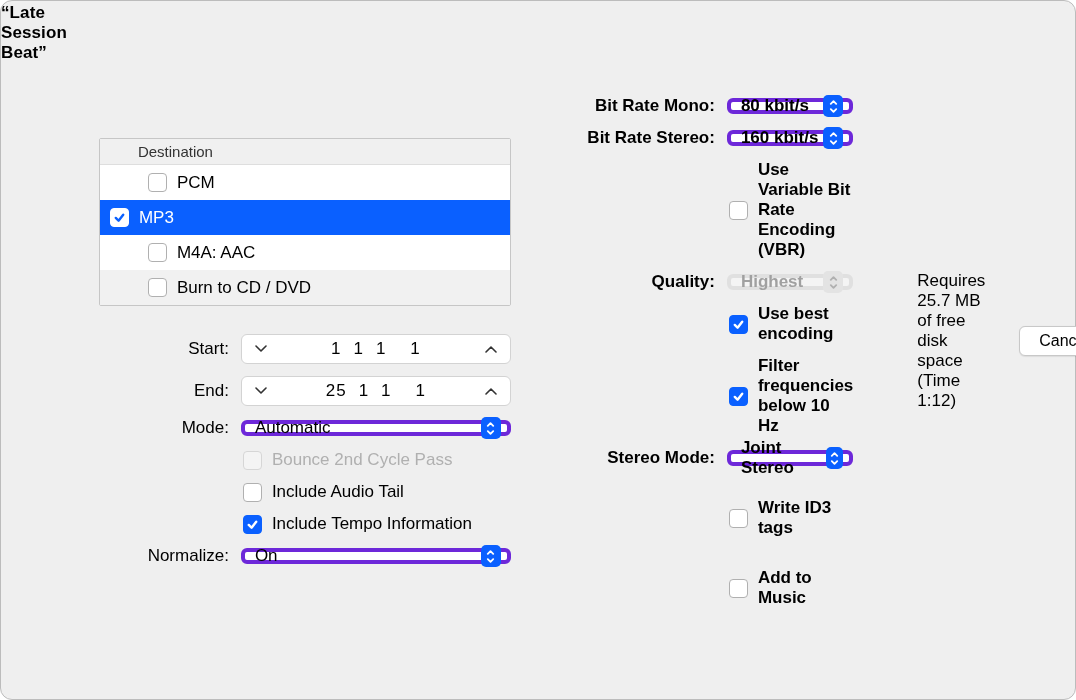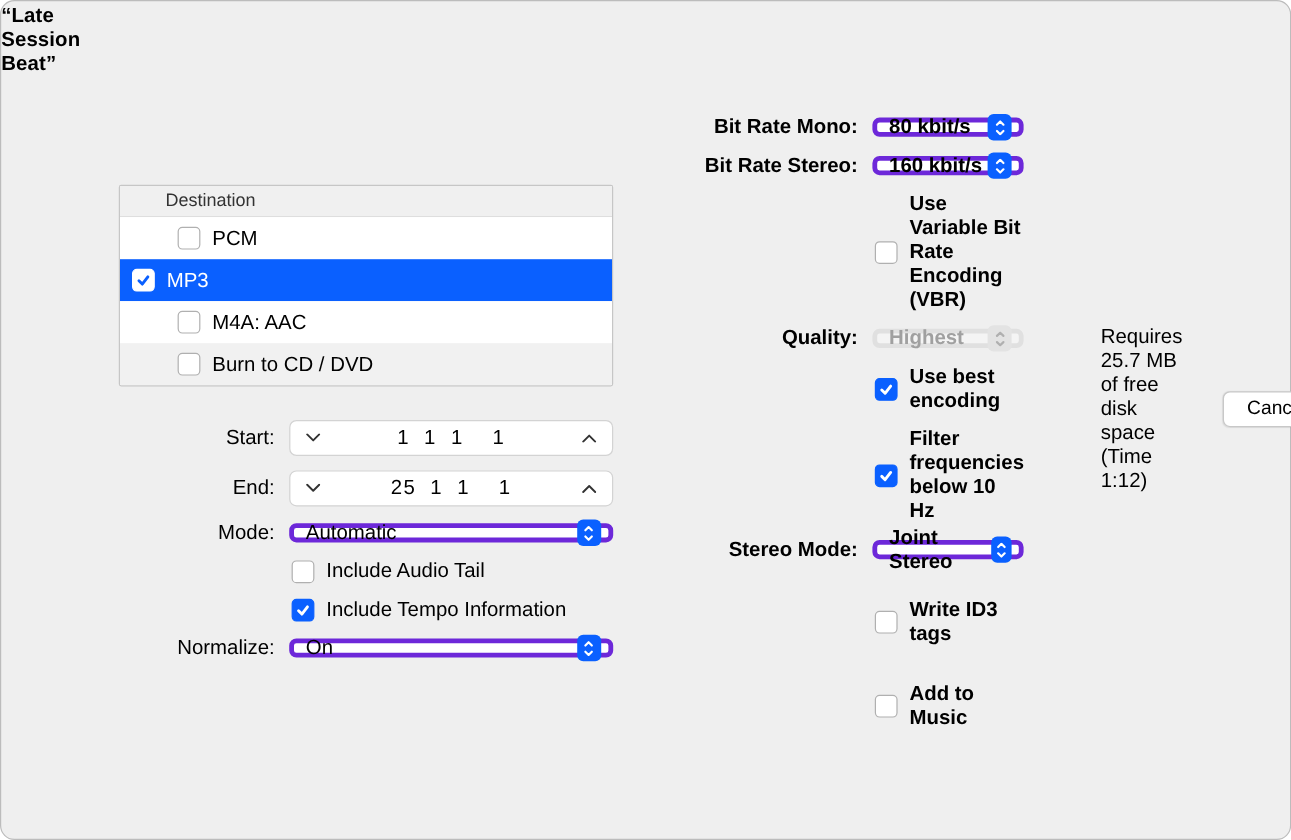--- a/index.html
+++ b/index.html
@@ -358,20 +358,24 @@
               <svg viewBox="0 0 10 6">
                   <path d="M2 4 L5 1 L8 4"></path>
                 </svg>
               <svg viewBox="0 0 10 6">
                   <path d="M2 2 L5 5 L8 2"></path>
                 </svg>
             </span>
           </div>
         </div>
 
+        <div class="check-row indent-left disabled">
+          <span class="checkbox disabled"></span>
+          <span>Bounce 2nd Cycle Pass</span>
+        </div>
 
         <div class="check-row indent-left">
           <span class="checkbox"></span>
           <span>Include Audio Tail</span>
         </div>
 
         <div class="check-row indent-left">
           <span class="checkbox checked">
             <svg viewBox="0 0 14 14">
                 <path d="M3 7.5 L6 10.5 L11 4"></path>

